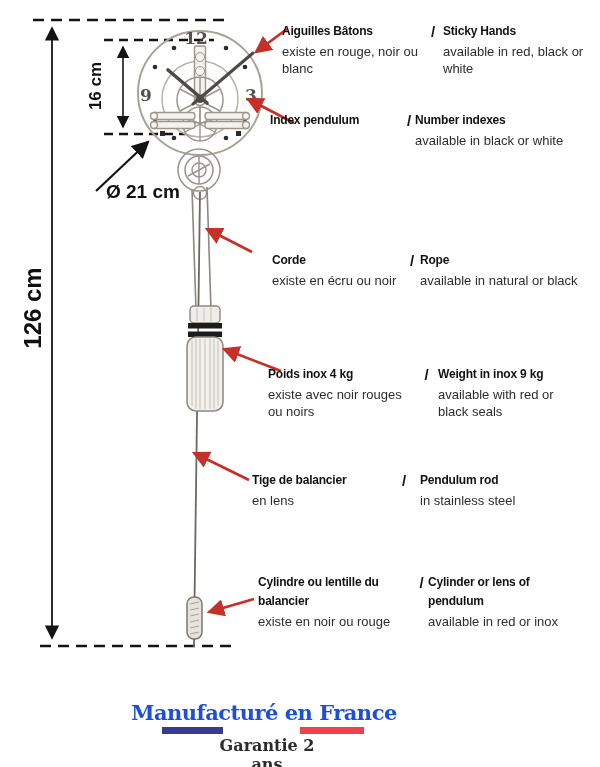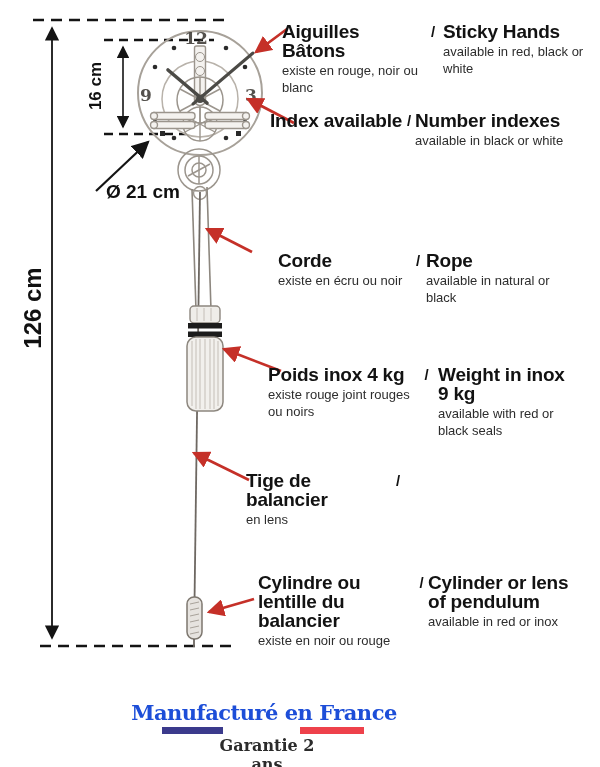--- a/index.html
+++ b/index.html
@@ -2,21 +2,21 @@
 <html><head>
 <meta charset="utf-8">
 <style>
   html,body{margin:0;padding:0;}
   body{width:600px;height:767px;background:#ffffff;position:relative;overflow:hidden;
        font-family:"Liberation Sans",sans-serif;}
   #stage{position:absolute;left:0;top:0;width:580px;height:767px;}
   svg.diagram{position:absolute;left:0;top:0;}
   
   .part{position:absolute;display:grid;column-gap:0;color:#141414;}
-  .part .title{font-weight:bold;font-size:19px;line-height:19px;letter-spacing:-0.2px;color:#121212;}
+  .part .title{font-weight:bold;font-size:12px;line-height:19px;letter-spacing:-0.2px;color:#121212;}
   .part .desc{font-size:13px;line-height:17px;color:#2d2d2d;margin-top:2px;}
   .part .slash{font-weight:bold;font-size:15px;line-height:19px;text-align:center;color:#121212;}
   
   .measure{position:absolute;font-weight:bold;color:#111;}
   .rot{transform:rotate(-90deg);transform-origin:center center;white-space:nowrap;}
   #label-16cm{left:46px;top:76px;width:100px;text-align:center;font-size:17px;}
   #label-126cm{left:-17px;top:294px;width:100px;text-align:center;font-size:24px;}
   #label-diam{left:86px;top:181px;font-size:19px;white-space:nowrap;margin-left:20px;}
   
   #made-in{position:absolute;left:118px;top:700px;width:292px;text-align:center;
@@ -176,59 +176,63 @@
     </div>
     <div class="slash">/</div>
     <div>
       <div class="title">Sticky Hands</div>
       <div class="desc" style="width:162px">available in red, black or white</div>
     </div>
   </div>
 
   <div class="part" style="left:270px;top:111px;grid-template-columns:133px 12px 1fr;">
     <div>
-      <div class="title">Index available</div>
+      <div class="title">Index pendulum</div>
     </div>
     <div class="slash">/</div>
     <div>
       <div class="title">Number indexes</div>
       <div class="desc">available in black or white</div>
     </div>
   </div>
 
-  <div class="part" style="left:278px;top:251px;grid-template-columns:132px 16px 1fr;">
+  <div class="part" style="left:272px;top:251px;grid-template-columns:132px 16px 1fr;">
     <div>
       <div class="title">Corde</div>
       <div class="desc" style="width:145px">existe en écru ou  noir</div>
     </div>
     <div class="slash">/</div>
     <div>
       <div class="title">Rope</div>
       <div class="desc">available in natural or black</div>
     </div>
   </div>
 
   <div class="part" style="left:268px;top:365px;grid-template-columns:147px 23px 1fr;">
     <div>
       <div class="title">Poids inox 4 kg</div>
-      <div class="desc" style="width:142px">existe rouge joint rouges ou noirs</div>
+      <div class="desc" style="width:142px">existe avec noir rouges ou noirs</div>
     </div>
     <div class="slash">/</div>
     <div>
       <div class="title">Weight in inox 9 kg</div>
       <div class="desc" style="width:128px">available with red or black seals</div>
     </div>
   </div>
 
-  <div class="part" style="left:246px;top:471px;grid-template-columns:136px 32px 1fr;">
+  <div class="part" style="left:252px;top:471px;grid-template-columns:136px 32px 1fr;">
     <div>
       <div class="title">Tige de balancier</div>
       <div class="desc">en lens</div>
     </div>
     <div class="slash">/</div>
+    <div>
+      <div class="title">Pendulum rod</div>
+      <div class="desc">in stainless steel</div>
+    </div>
   </div>
 
   <div class="part" style="left:258px;top:573px;grid-template-columns:157px 13px 1fr;">
     <div>
       <div class="title" style="width:150px">Cylindre ou lentille du balancier</div>
       <div class="desc" style="width:152px">existe en noir ou rouge</div>
     </div>
     <div class="slash">/</div>
     <div>
       <div class="title" style="width:145px">Cylinder or lens of pendulum</div>

